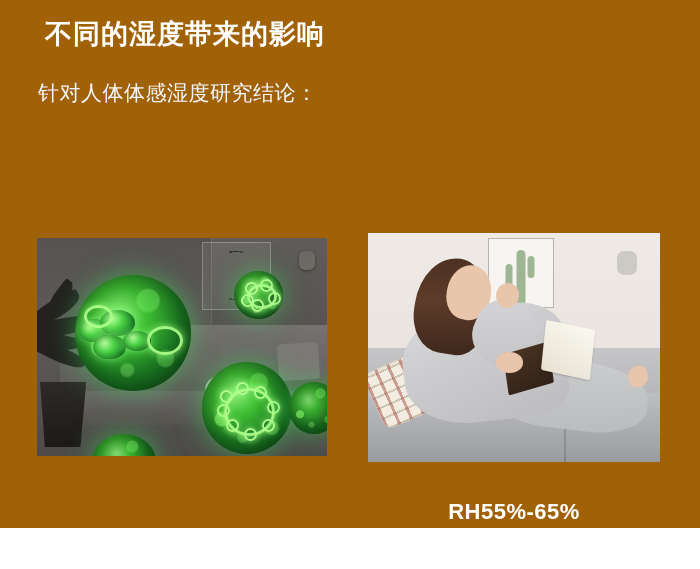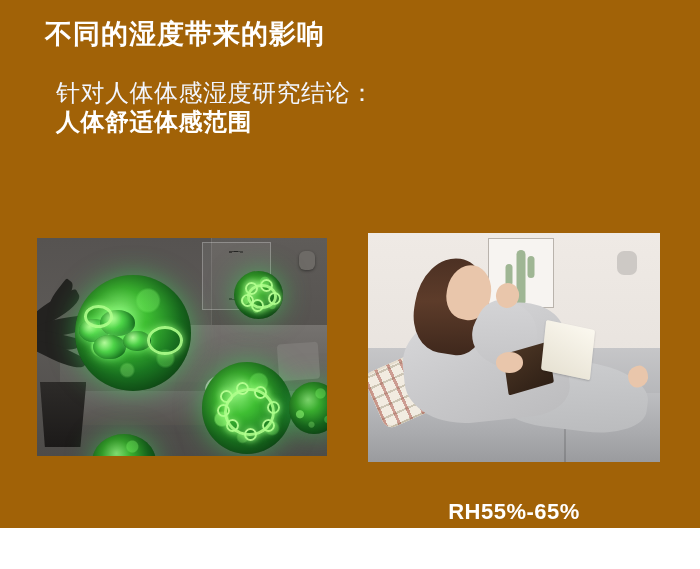--- a/index.html
+++ b/index.html
@@ -27,26 +27,27 @@
     top: 18px;
     font-size: 27px;
     font-weight: bold;
     letter-spacing: 1px;
     line-height: 1.25;
     color: #ffffff;
     white-space: nowrap;
   }
   .body-copy {
     position: absolute;
-    left: 56px;
+    left: 38px;
     top: 78px;
-    font-size: 24px;
+    font-size: 21px;
     line-height: 29px;
     color: #f2f6ff;
     letter-spacing: 0.5px;
+    text-align: center;
   }
   .body-copy .line { white-space: nowrap; }
   .body-copy .strong { font-weight: bold; color: #ffffff; }
   .body-copy .line-bold { font-weight: bold; color: #ffffff; }
 
   
   .photo {
     position: absolute;
     overflow: hidden;
     background: #8d8d8d;
@@ -290,21 +291,20 @@
 </style>
 </head>
 <body>
 
 <div id="poster">
 
   <div class="headline">不同的湿度带来的影响</div>
 
   <div class="body-copy">
     <div class="line">针对人体体感湿度研究结论：</div>
-    <div class="line line-bold">人体舒适体感范围</div>
   </div>
 
   <div class="photo" id="photo-left">
     <div class="room-dark">
       <div class="ld-wall-panel"></div>
       <div class="ld-frame"></div>
       <div class="ld-knob"></div>
 
       <div class="ld-sofa"></div>
       <div class="ld-sofa-back"></div>

